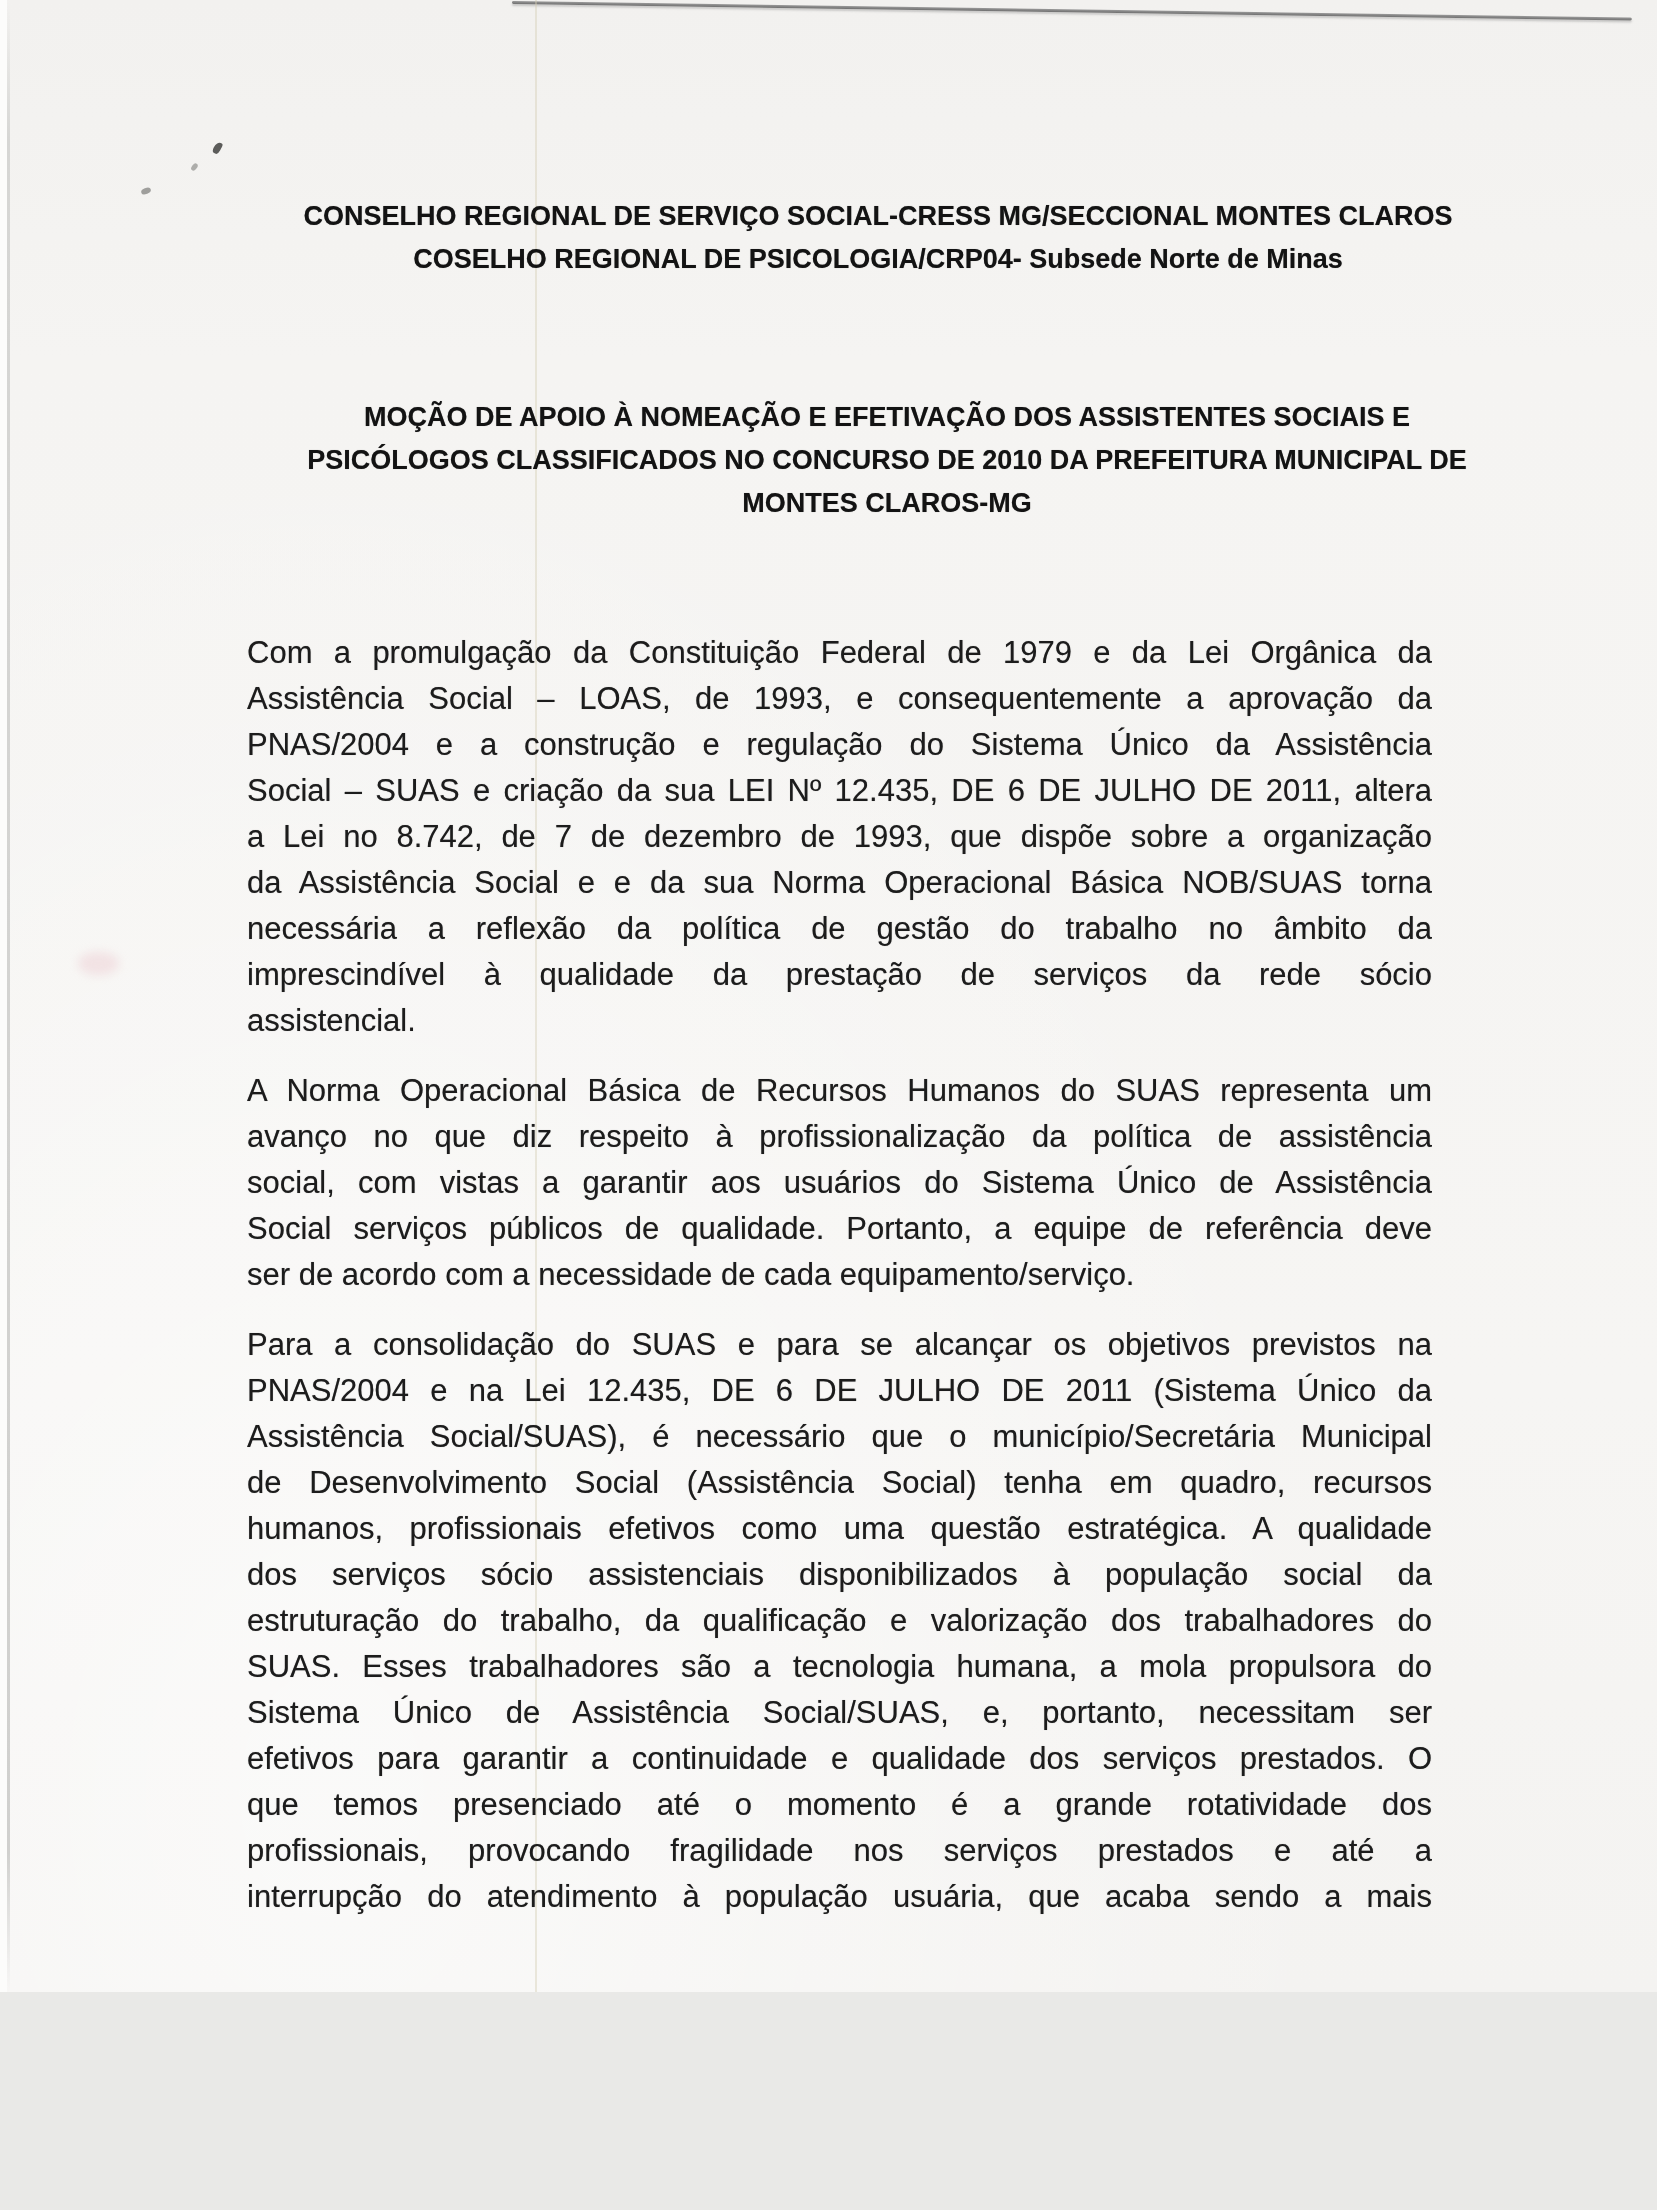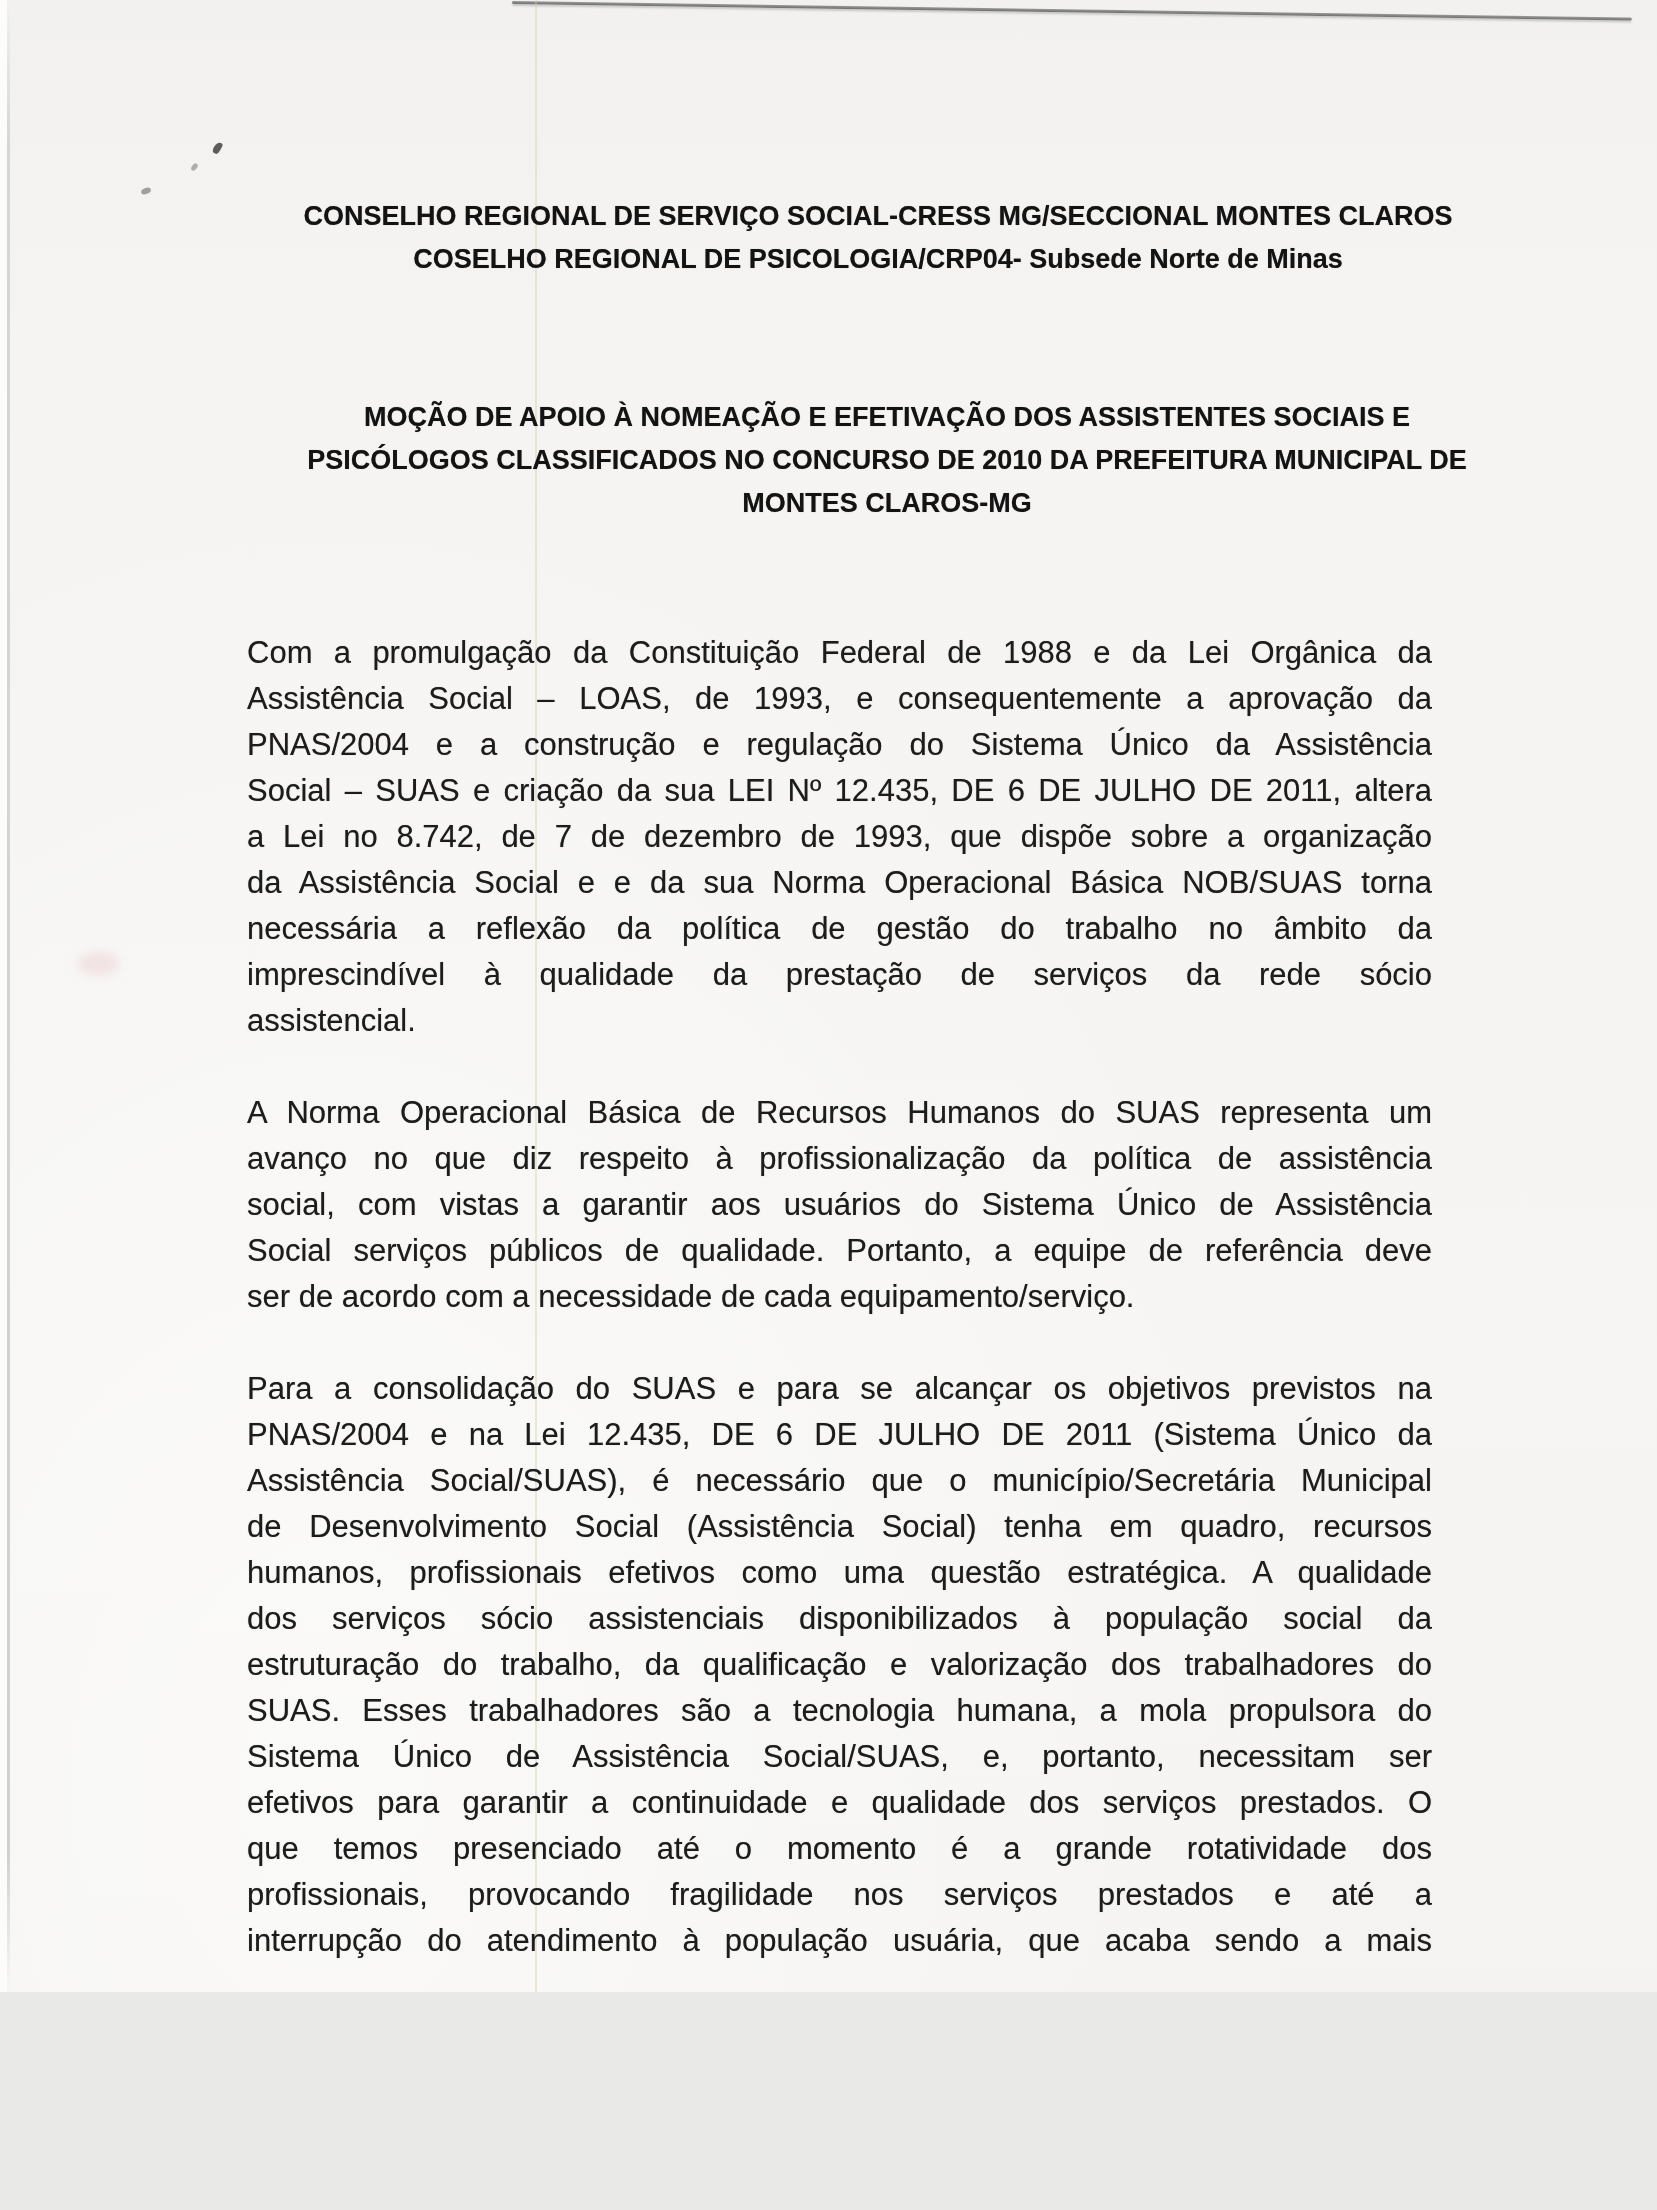--- a/index.html
+++ b/index.html
@@ -59,21 +59,21 @@
     text-shadow: 0 0 0.7px rgba(25,25,25,0.55);
   }
   .hline { text-align: center; }
   .doc-body {
     position: absolute; left: 247px; top: 630px; width: 1185px;
     font-size: 31px; line-height: 46px;
     color: #1c1c1c;
     text-shadow: 0 0 0.7px rgba(25,25,25,0.5);
   }
   .para { margin: 0; }
-  .para + .para { margin-top: 46px; }
+  .para + .para { margin-top: 24px; }
   .bline {
     text-align: justify;
     text-align-last: justify;
     height: 46px;
     overflow: hidden;
   }
   .p-flush-last .bline.last-line {
     text-align-last: left;
   }
 </style>
@@ -97,21 +97,21 @@
     </header>
 
   <div class="doc-title">
       <div class="hline" style="">MOÇÃO DE APOIO À NOMEAÇÃO E EFETIVAÇÃO DOS ASSISTENTES SOCIAIS E</div>
       <div class="hline" style="font-size: 27px;">PSICÓLOGOS CLASSIFICADOS NO CONCURSO DE 2010 DA PREFEITURA MUNICIPAL DE</div>
       <div class="hline last-line" style="">MONTES CLAROS-MG</div>
     </div>
 
   <main class="doc-body">
     <div class="para p-flush-last">
-        <div class="bline" style="">Com a promulgação da Constituição Federal de 1988 e da Lei Orgânica da</div>
+        <div class="bline" style="">Com a promulgação da Constituição Federal de 1979 e da Lei Orgânica da</div>
         <div class="bline" style="">Assistência Social – LOAS, de 1993, e consequentemente a aprovação da</div>
         <div class="bline" style="">PNAS/2004 e a construção e regulação do Sistema Único da Assistência</div>
         <div class="bline" style="">Social – SUAS e criação da sua LEI Nº 12.435, DE 6 DE JULHO DE 2011, altera</div>
         <div class="bline" style="">a Lei no 8.742, de 7 de dezembro de 1993, que dispõe sobre a organização</div>
         <div class="bline" style="">da Assistência Social e  e da sua Norma Operacional Básica NOB/SUAS torna</div>
         <div class="bline" style="">necessária a reflexão da política de gestão do trabalho no âmbito da</div>
         <div class="bline" style="">imprescindível à qualidade da prestação de serviços da rede sócio</div>
         <div class="bline last-line" style="">assistencial.</div>
       </div>
     <div class="para p-flush-last">

